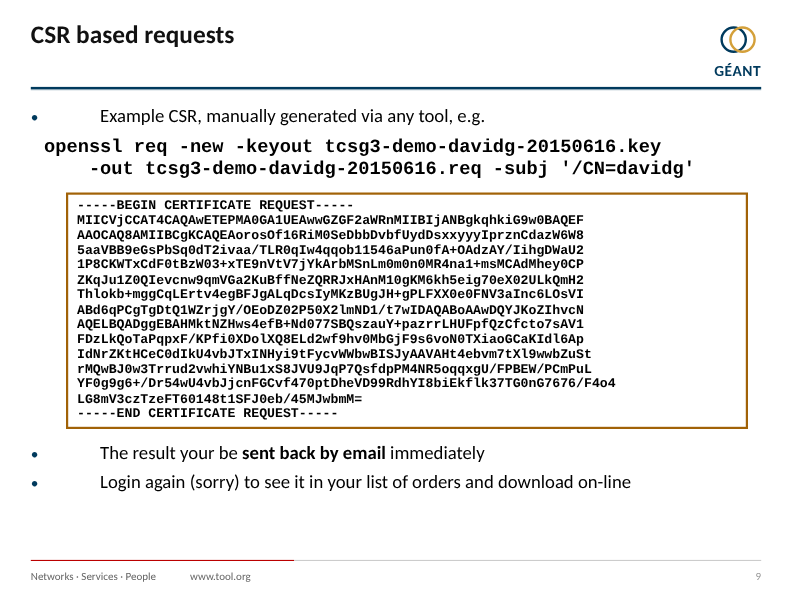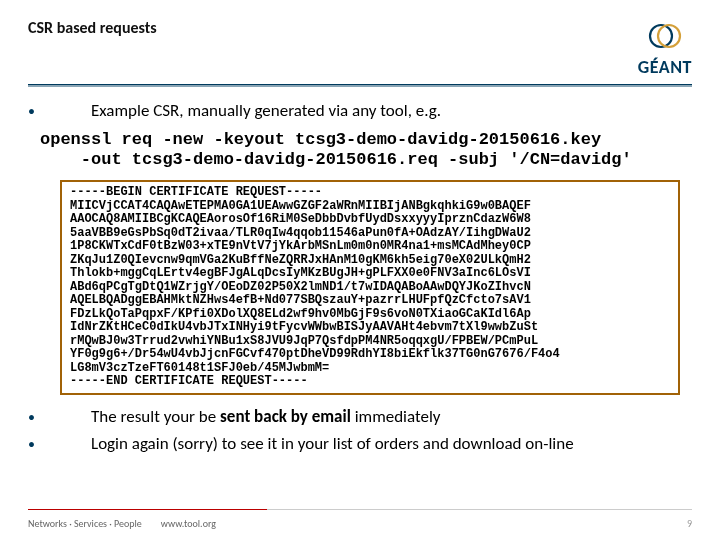--- a/index.html
+++ b/index.html
@@ -1,34 +1,34 @@
 <!DOCTYPE html>
 <html><head>
   <meta charset="utf-8">
   <style>
     * { margin: 0; padding: 0; box-sizing: border-box; }
     html, body { width: 720px; height: 540px; font-family: Calibri, Arial, sans-serif; background: #fff; color: #000; overflow: hidden; }
     .slide { position: relative; width: 720px; height: 540px; }
     .header { display: flex; justify-content: space-between; align-items: flex-start; padding: 18px 28px 0 28px; }
-    .title { font-size: 16px; font-weight: bold; color: #111; }
+    .title { font-size: 23px; font-weight: bold; color: #111; }
     .logo { display: flex; flex-direction: column; align-items: center; }
     .logo-rings { width: 36px; height: 36px; position: relative; margin-bottom: 2px; }
     .logo-rings svg { width: 36px; height: 36px; }
-    .logo-text { font-size: 18px; font-weight: 600; letter-spacing: 0.5px; color: #003a5d; }
+    .logo-text { font-size: 14px; font-weight: 600; letter-spacing: 0.5px; color: #003a5d; }
     .rule { margin: 6px 28px 0 28px; height: 3px; background: linear-gradient(to bottom, #003a5d 0, #003a5d 1.5px, #8aa5b5 1.5px, #8aa5b5 3px); }
     .content { padding: 14px 28px 0 28px; }
     .bullet { display: flex; align-items: flex-start; margin-bottom: 6px; }
     .bullet .dot { color: #003a5d; font-size: 14px; margin-right: 8px; margin-top: 1px; line-height: 20px; }
     .bullet .txt { font-size: 17px; line-height: 20px; margin-left: 48px; }
     .code-cmd { font-family: 'Courier New', monospace; font-size: 17px; font-weight: bold; line-height: 20px; margin: 8px 0 10px 12px; white-space: pre; }
     .cert-box { border: 2px solid #a16207; margin: 4px 0 12px 32px; padding: 4px 8px 4px 8px; width: 620px; }
     .cert-box pre { font-family: 'Courier New', monospace; font-size: 12px; font-weight: bold; line-height: 13.5px; white-space: pre; overflow: hidden; }
     .bold { font-weight: bold; }
     .footer { position: absolute; bottom: 10px; left: 0; right: 0; padding: 0 28px; display: flex; justify-content: space-between; align-items: center; font-size: 10px; color: #666; }
-    .footer-left { display: flex; gap: 19px; }
+    .footer-left { display: flex; gap: 31px; }
     .footer-right { color: #999; font-size: 10px; }
     .footer-rule { position: absolute; bottom: 30px; left: 28px; right: 28px; height: 1px; background: linear-gradient(to right, #b00 0, #b00 36%, #ccc 36%, #ccc 100%); }
   </style>
 </head>
 <body>
 
 <div class="slide">
   <div class="header">
     <div class="title">CSR based requests</div>
     <div class="logo">

